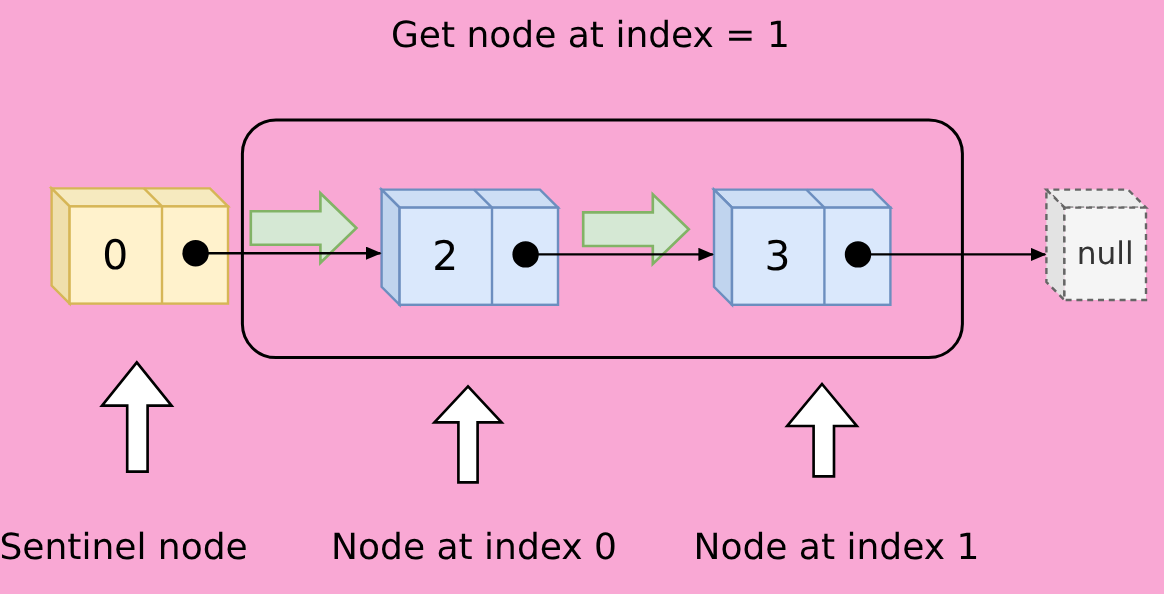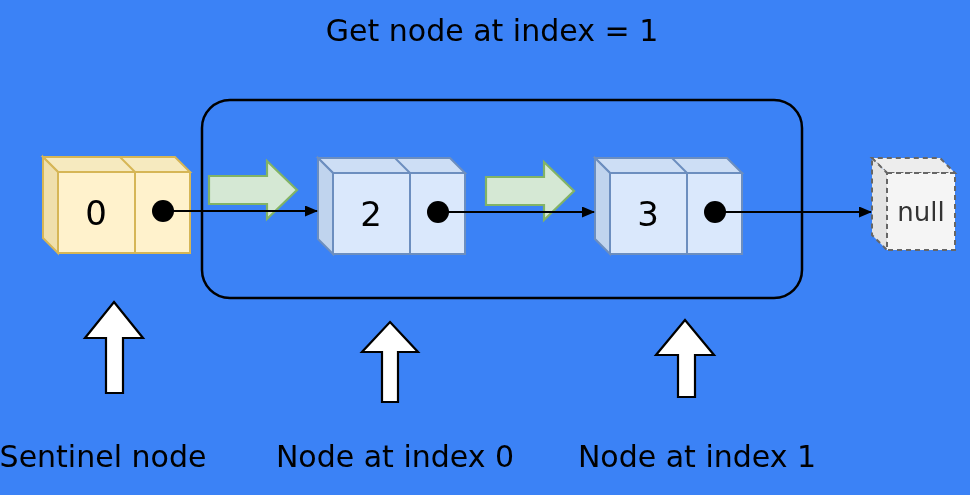--- a/index.html
+++ b/index.html
@@ -4,21 +4,21 @@
 <style>
   html, body {
     margin: 0;
     padding: 0;
     background: #ffffff;
   }
   .canvas {
     width: 970px;
     height: 495px;
     position: relative;
-    background: #3b82f6;
+    background: #f9a8d4;
     font-family: "DejaVu Sans", sans-serif;
   }
   svg { display: block; }
   text {
     font-family: "DejaVu Sans", sans-serif;
     fill: #000000;
   }
   .title-text { font-size: 30px; }
   .node-value { font-size: 34px; }
   .null-text  { font-size: 26px; fill: #333333; }

